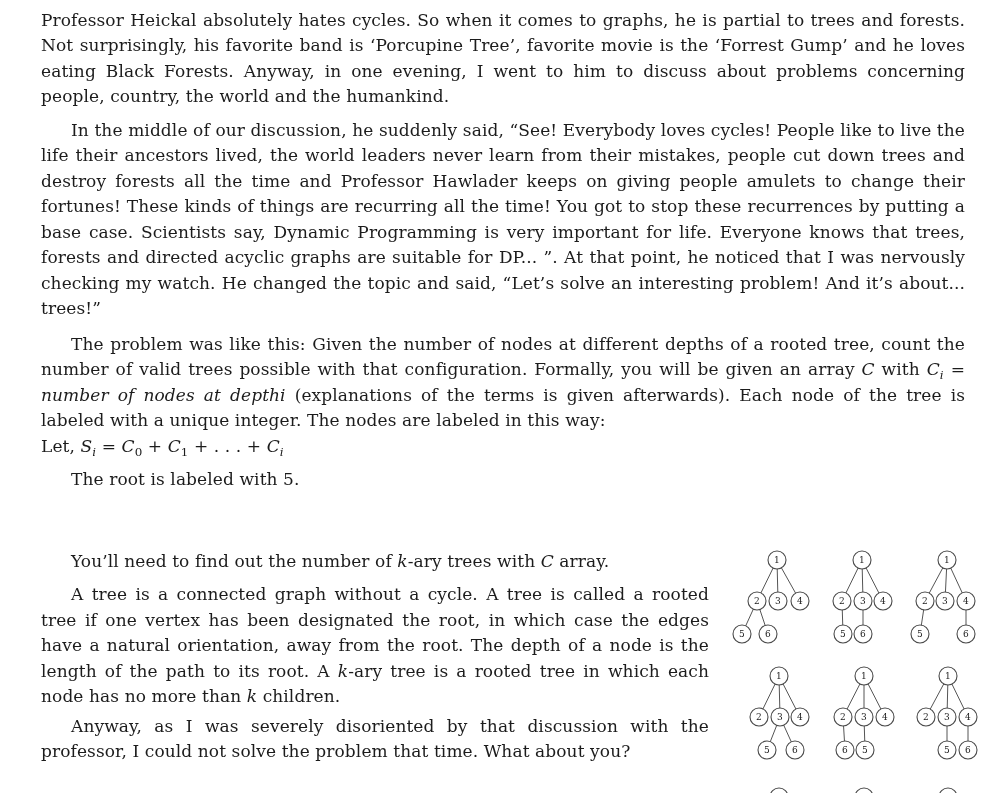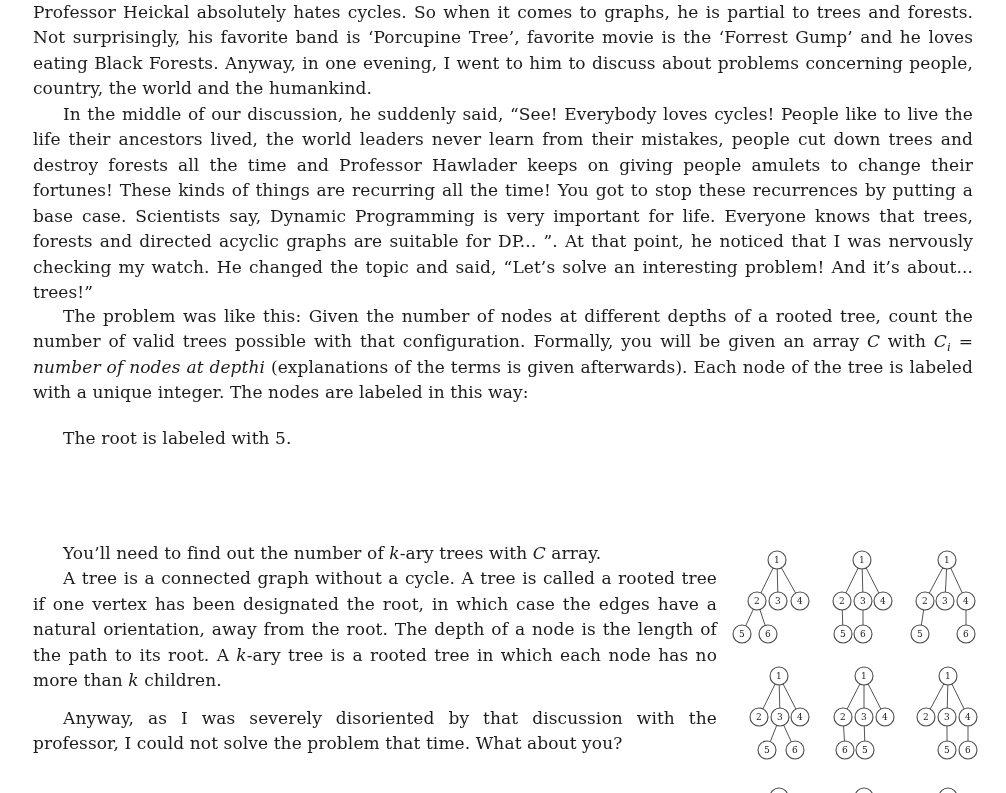--- a/index.html
+++ b/index.html
@@ -15,21 +15,21 @@
     color: #1c1c1c;
     letter-spacing: 0.1px;
   }
   .tblock {
     position: absolute;
     left: 33px;
     width: 940px;
     text-align: justify;
   }
   .tblock.narrow { width: 684px; }
-  .para { margin: 0; }
+  .para { margin: 8px; }
   .para.indent { text-indent: 30px; }
   .rule-line { padding-left: 30px; }
   i { font-style: italic; }
   sub { font-size: 70%; line-height: 0; }
   #tree-figure { position: absolute; left: 0; top: 0; width: 1006px; height: 793px; pointer-events: none; }
   #tree-figure svg { position: absolute; overflow: visible; }
   #clipped-glyph {
     position: absolute;
     left: 33px;
     top: 788px;
@@ -42,25 +42,26 @@
 </head>
 <body>
 
 <div id="page">
 
   <div class="tblock" style="top: 0px;">
     <p class="para">Professor Heickal absolutely hates cycles.  So when it comes to graphs, he is partial to trees and forests.  Not surprisingly, his favorite band is ‘Porcupine Tree’, favorite movie is the ‘Forrest Gump’ and he loves eating Black Forests.  Anyway, in one evening, I went to him to discuss about problems concerning people, country, the world and the humankind.</p>
     <p class="para indent">In the middle of our discussion, he suddenly said, “See! Everybody loves cycles!  People like to live the life their ancestors lived, the world leaders never learn from their mistakes, people cut down trees and destroy forests all the time and Professor Hawlader keeps on giving people amulets to change their fortunes! These kinds of things are recurring all the time! You got to stop these recurrences by putting a base case.  Scientists say, Dynamic Programming is very important for life.  Everyone knows that trees, forests and directed acyclic graphs are suitable for DP... ”.  At that point, he noticed that I was nervously checking my watch. He changed the topic and said, “Let’s solve an interesting problem! And it’s about... trees!”</p>
   </div>
 
-  <div class="tblock" style="top: 304px;">
+  <div class="tblock" style="top: 324px;">
     <p class="para indent">The problem was like this:  Given the number of nodes at different depths of a rooted tree, count the number of valid trees possible with that configuration. Formally, you will be given an array <i>C</i> with <i>C<sub>i</sub></i> = <i>number of nodes at depthi</i> (explanations of the terms is given afterwards). Each node of the tree is labeled with a unique integer. The nodes are labeled in this way:</p>
   </div>
 
   <div class="tblock" style="top: 426px;">
+    <p class="para">Let, <i>S<sub>i</sub></i> = <i>C</i><sub>0</sub> + <i>C</i><sub>1</sub> + . . . + <i>C<sub>i</sub></i></p>
     <p class="para rule-line">The root is labeled with 5.</p>
   </div>
 
   <div class="tblock narrow" style="top: 541px;">
     <p class="para indent">You’ll need to find out the number of <i>k</i>-ary trees with <i>C</i> array.</p>
     <p class="para indent">A tree is a connected graph without a cycle.  A tree is called a rooted tree if one vertex has been designated the root, in which case the edges have a natural orientation, away from the root.  The depth of a node is the length of the path to its root.  A <i>k</i>-ary tree is a rooted tree in which each node has no more than <i>k</i> children.</p>
   </div>
 
   <div class="tblock narrow" style="top: 706px;">
     <p class="para indent">Anyway, as I was severely disoriented by that discussion with the professor, I could not solve the problem that time.  What about you?</p>

